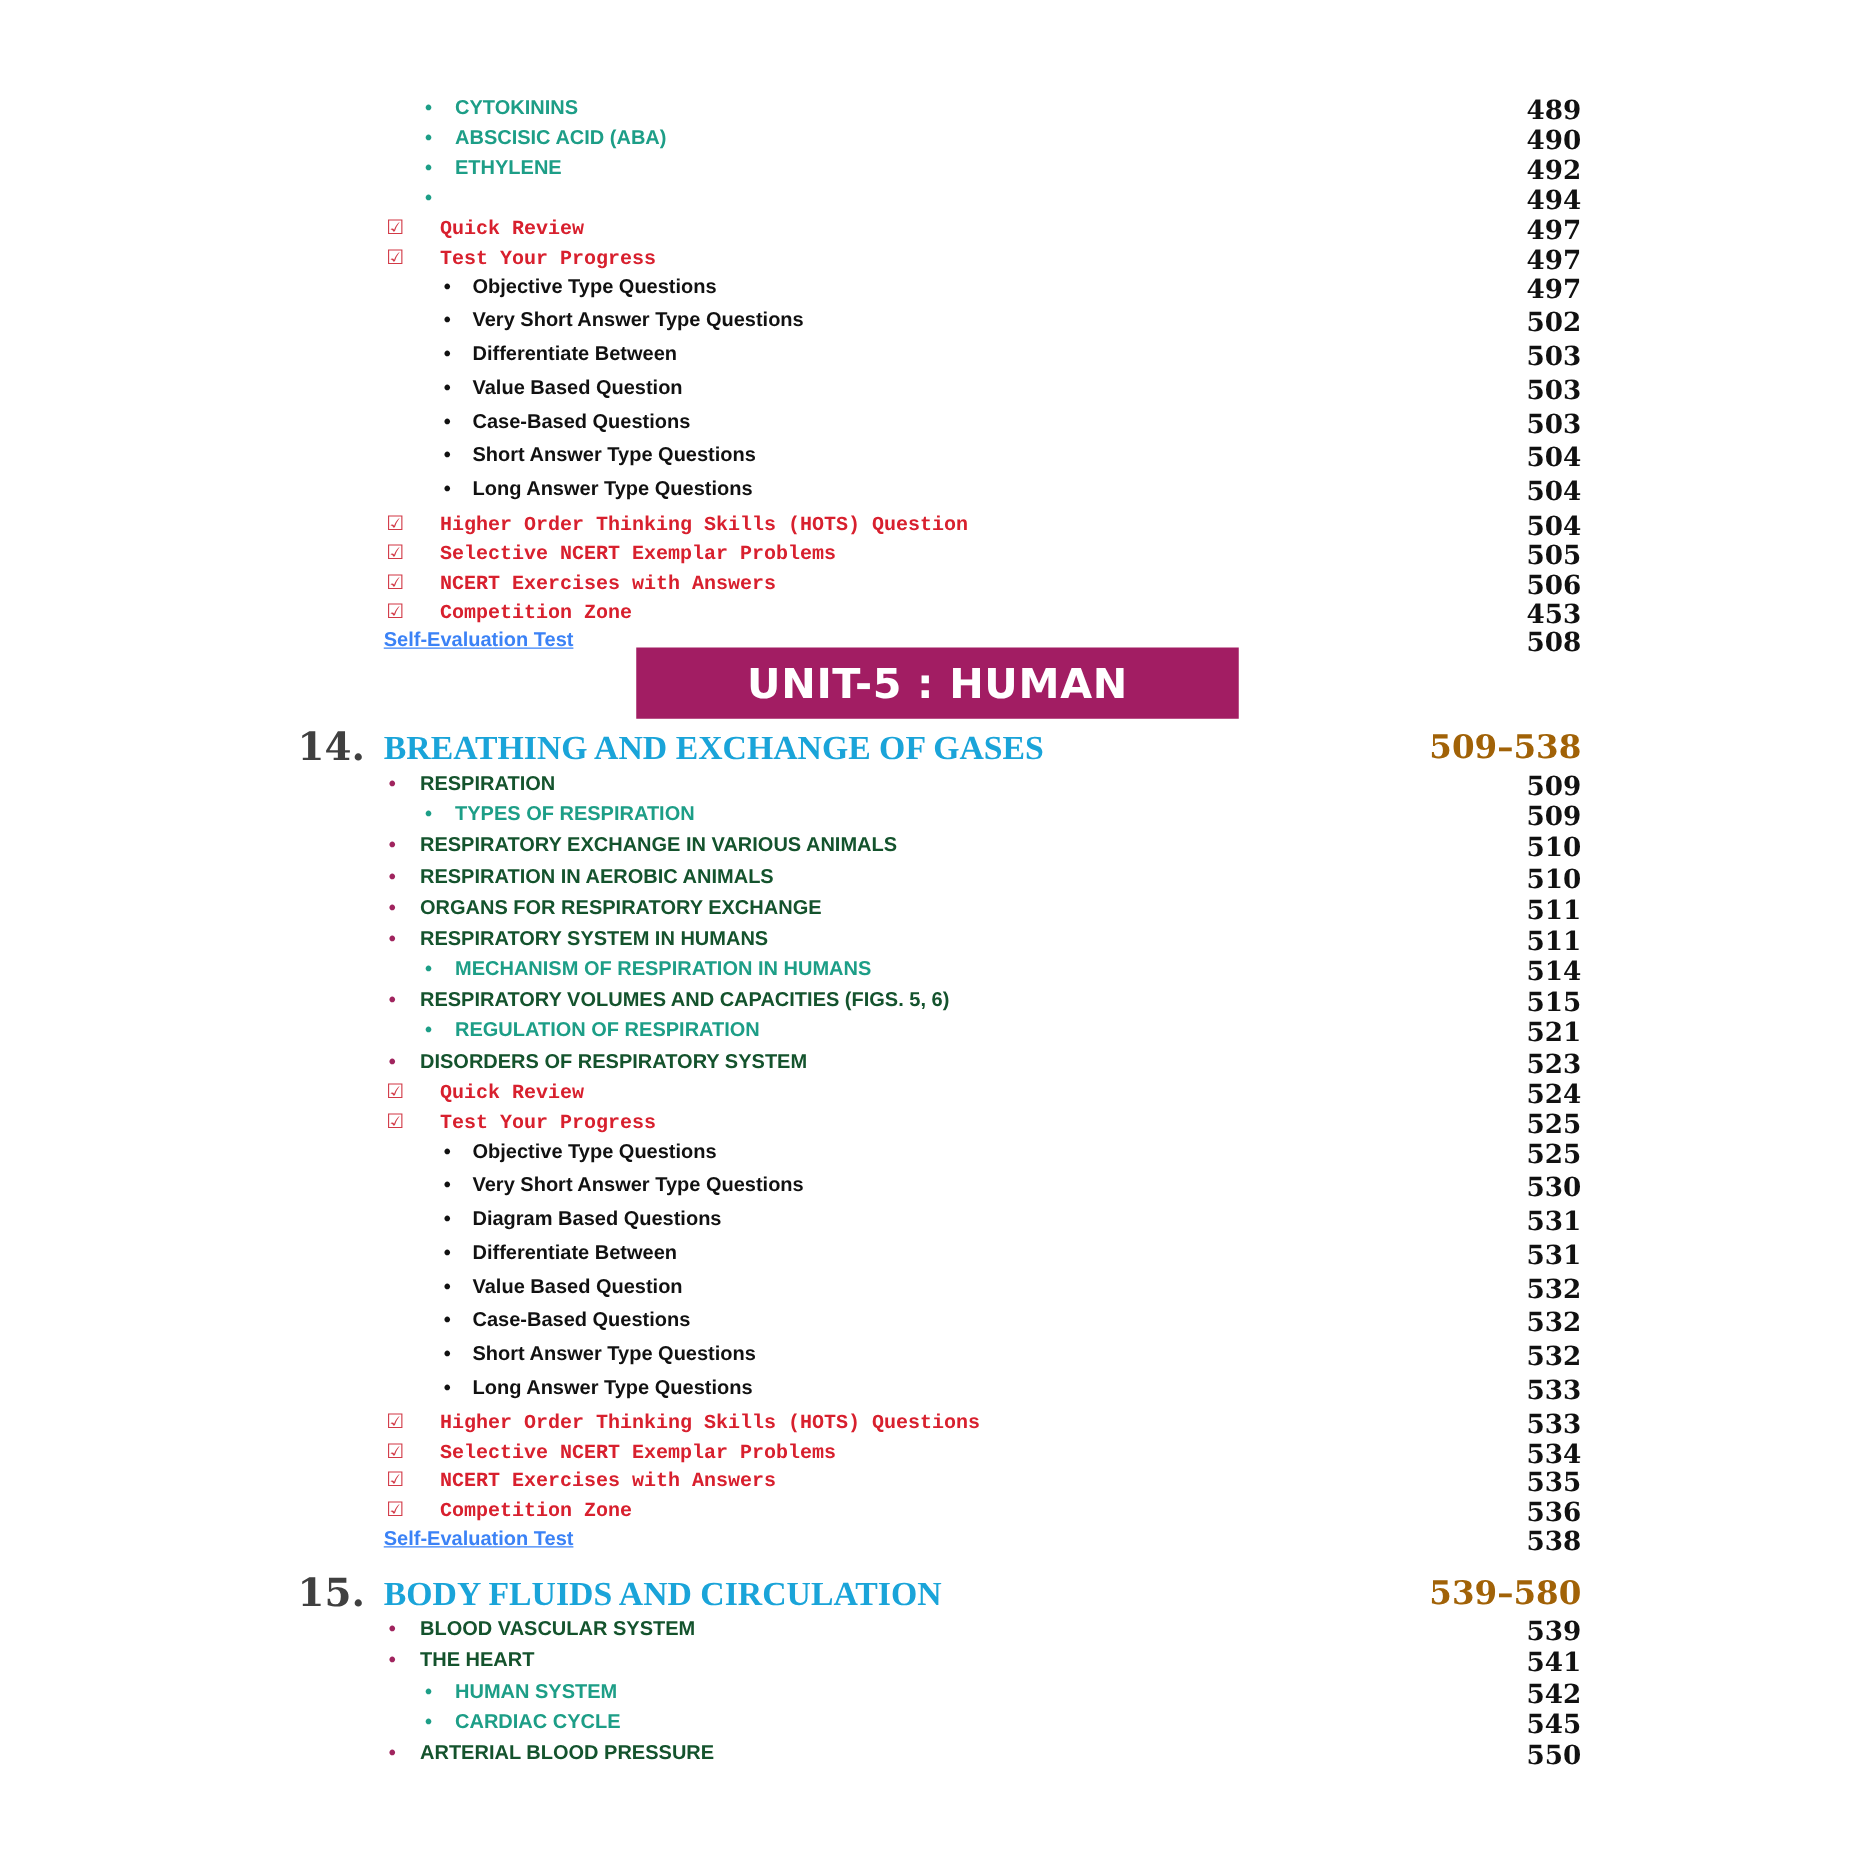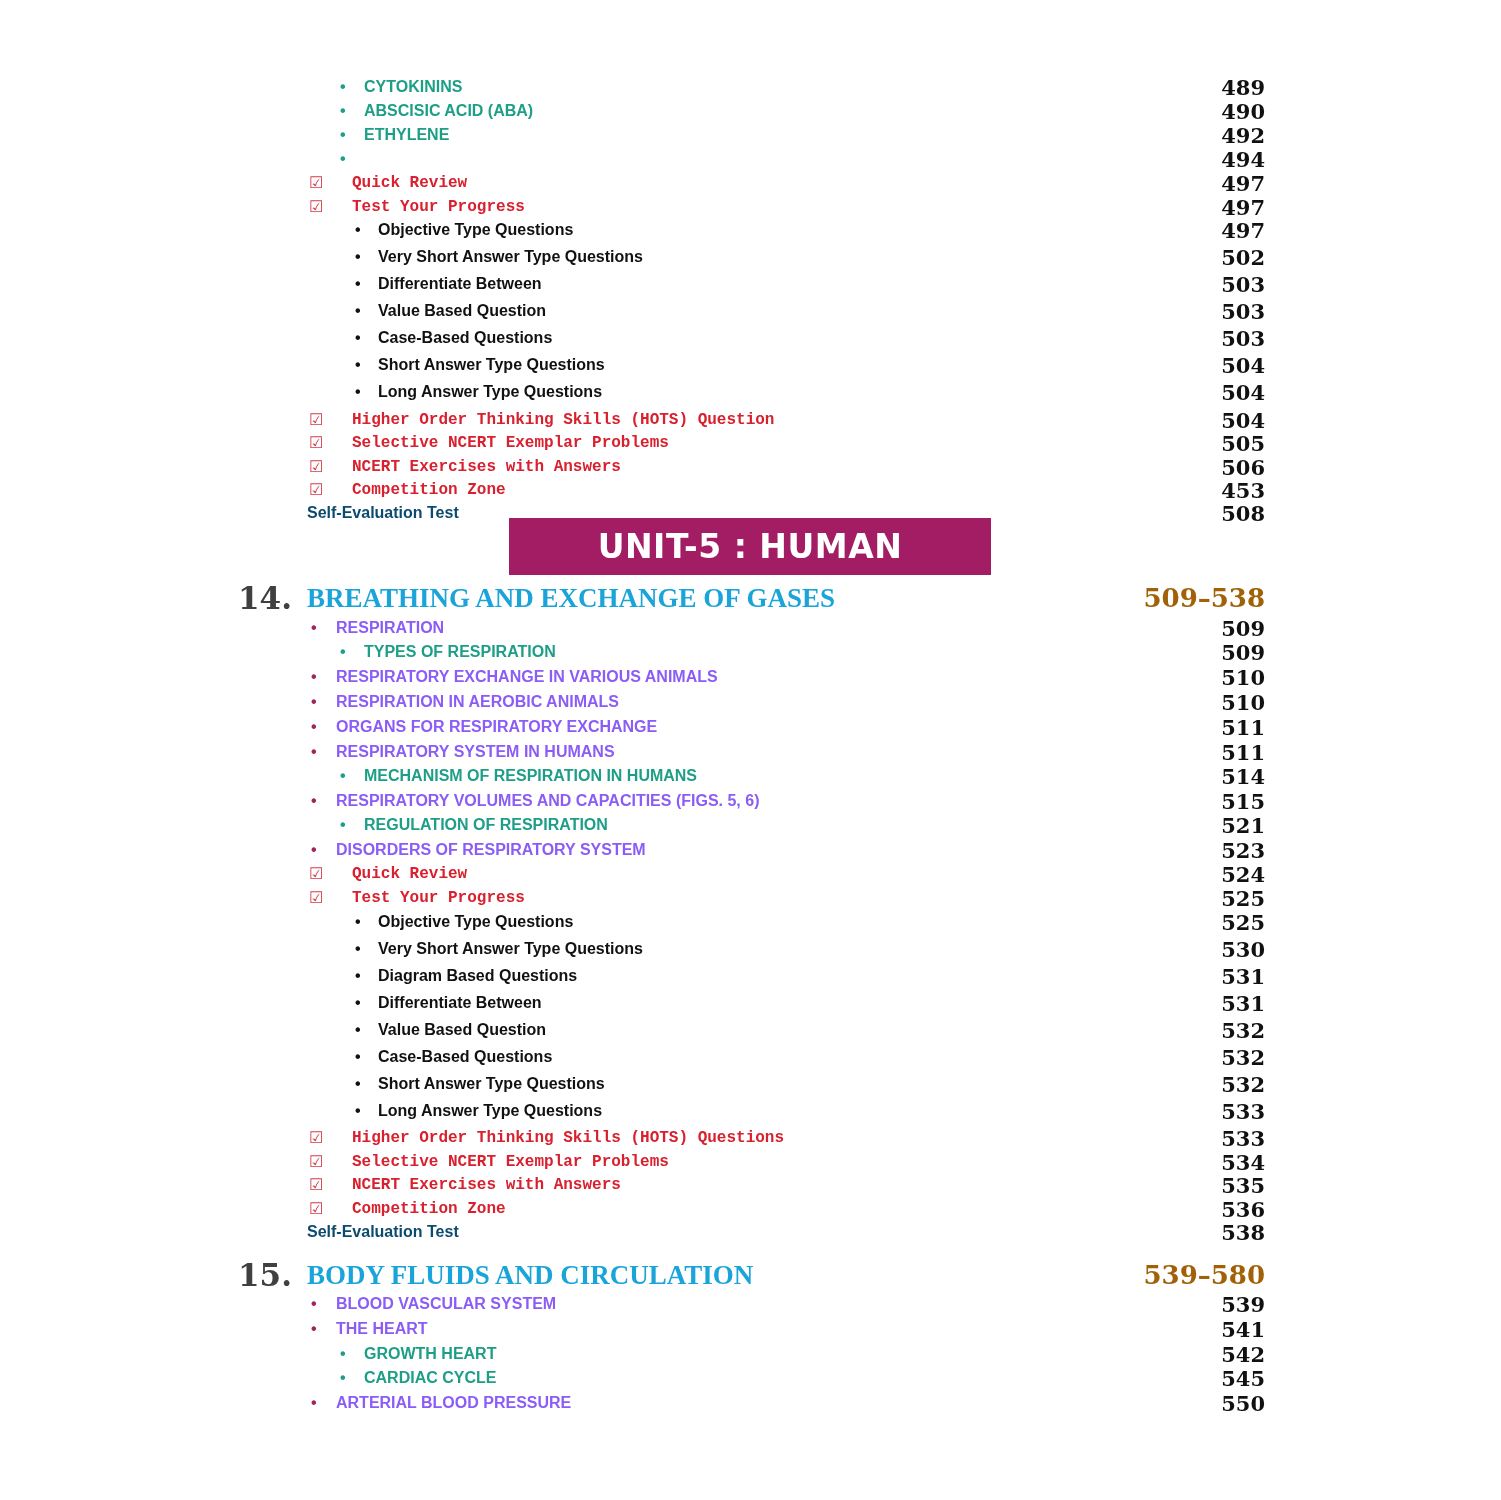--- a/index.html
+++ b/index.html
@@ -3,24 +3,24 @@
 <meta charset="utf-8">
 <style>
   html, body { margin: 0; padding: 0; background: #ffffff; }
   body { width: 1501px; height: 1500px; position: relative; overflow: hidden; font-family: "Liberation Sans", sans-serif; }
   .row { position: absolute; left: 0; width: 1501px; height: 24px; }
   .row .txt { position: absolute; font-weight: bold; white-space: nowrap; font-size: 16px; line-height: 20px; }
   .row .pg { position: absolute; right: 236px; font-family: "DejaVu Serif", serif; font-weight: bold; font-size: 21px; line-height: 22px; color: #111; white-space: nowrap; }
   .bullet { position: absolute; font-weight: bold; font-size: 16px; line-height: 20px; }
   .chk { position: absolute; font-size: 16px; line-height: 20px; color: #d23a47; }
   .c-teal { color: #1d9e87; }
-  .c-plum { color: #8b5cf6; }
+  .c-plum { color: #14532d; }
   .c-red { color: #d8202e; }
   .c-black { color: #111111; }
-  .c-green { color: #0c4a6e; }
+  .c-green { color: #3b82f6; text-decoration: underline; }
   .t-teal { left: 364px; }
   .b-teal { left: 340px; color: #1d9e87; }
   .t-plum { left: 336px; }
   .b-plum { left: 311px; color: #a0245e; }
   .t-chk { left: 352px; font-family: Liberation Mono, monospace; }
   .k-chk { left: 309px; }
   .t-sub { left: 378px; }
   .b-sub { left: 355px; color: #111; }
   .t-self { left: 307px; }
   .unit-banner { position: absolute; left: 509px; top: 518px; width: 482px; height: 57px; background: #a21d63; color: #fff; font-family: "DejaVu Sans", sans-serif; font-weight: bold; font-size: 33px; line-height: 57px; text-align: center; letter-spacing: 0.5px; }
@@ -269,21 +269,21 @@
     <span class="txt t-plum c-plum">BLOOD VASCULAR SYSTEM</span>
     <span class="pg">539</span>
   </div>
   <div class="row" style="top:1319px">
     <span class="bullet b-plum">•</span>
     <span class="txt t-plum c-plum">THE HEART</span>
     <span class="pg">541</span>
   </div>
   <div class="row" style="top:1344px">
     <span class="bullet b-teal">•</span>
-    <span class="txt t-teal c-teal">GROWTH HEART</span>
+    <span class="txt t-teal c-teal">HUMAN SYSTEM</span>
     <span class="pg">542</span>
   </div>
   <div class="row" style="top:1368px">
     <span class="bullet b-teal">•</span>
     <span class="txt t-teal c-teal">CARDIAC CYCLE</span>
     <span class="pg">545</span>
   </div>
   <div class="row" style="top:1393px">
     <span class="bullet b-plum">•</span>
     <span class="txt t-plum c-plum">ARTERIAL BLOOD PRESSURE</span>

